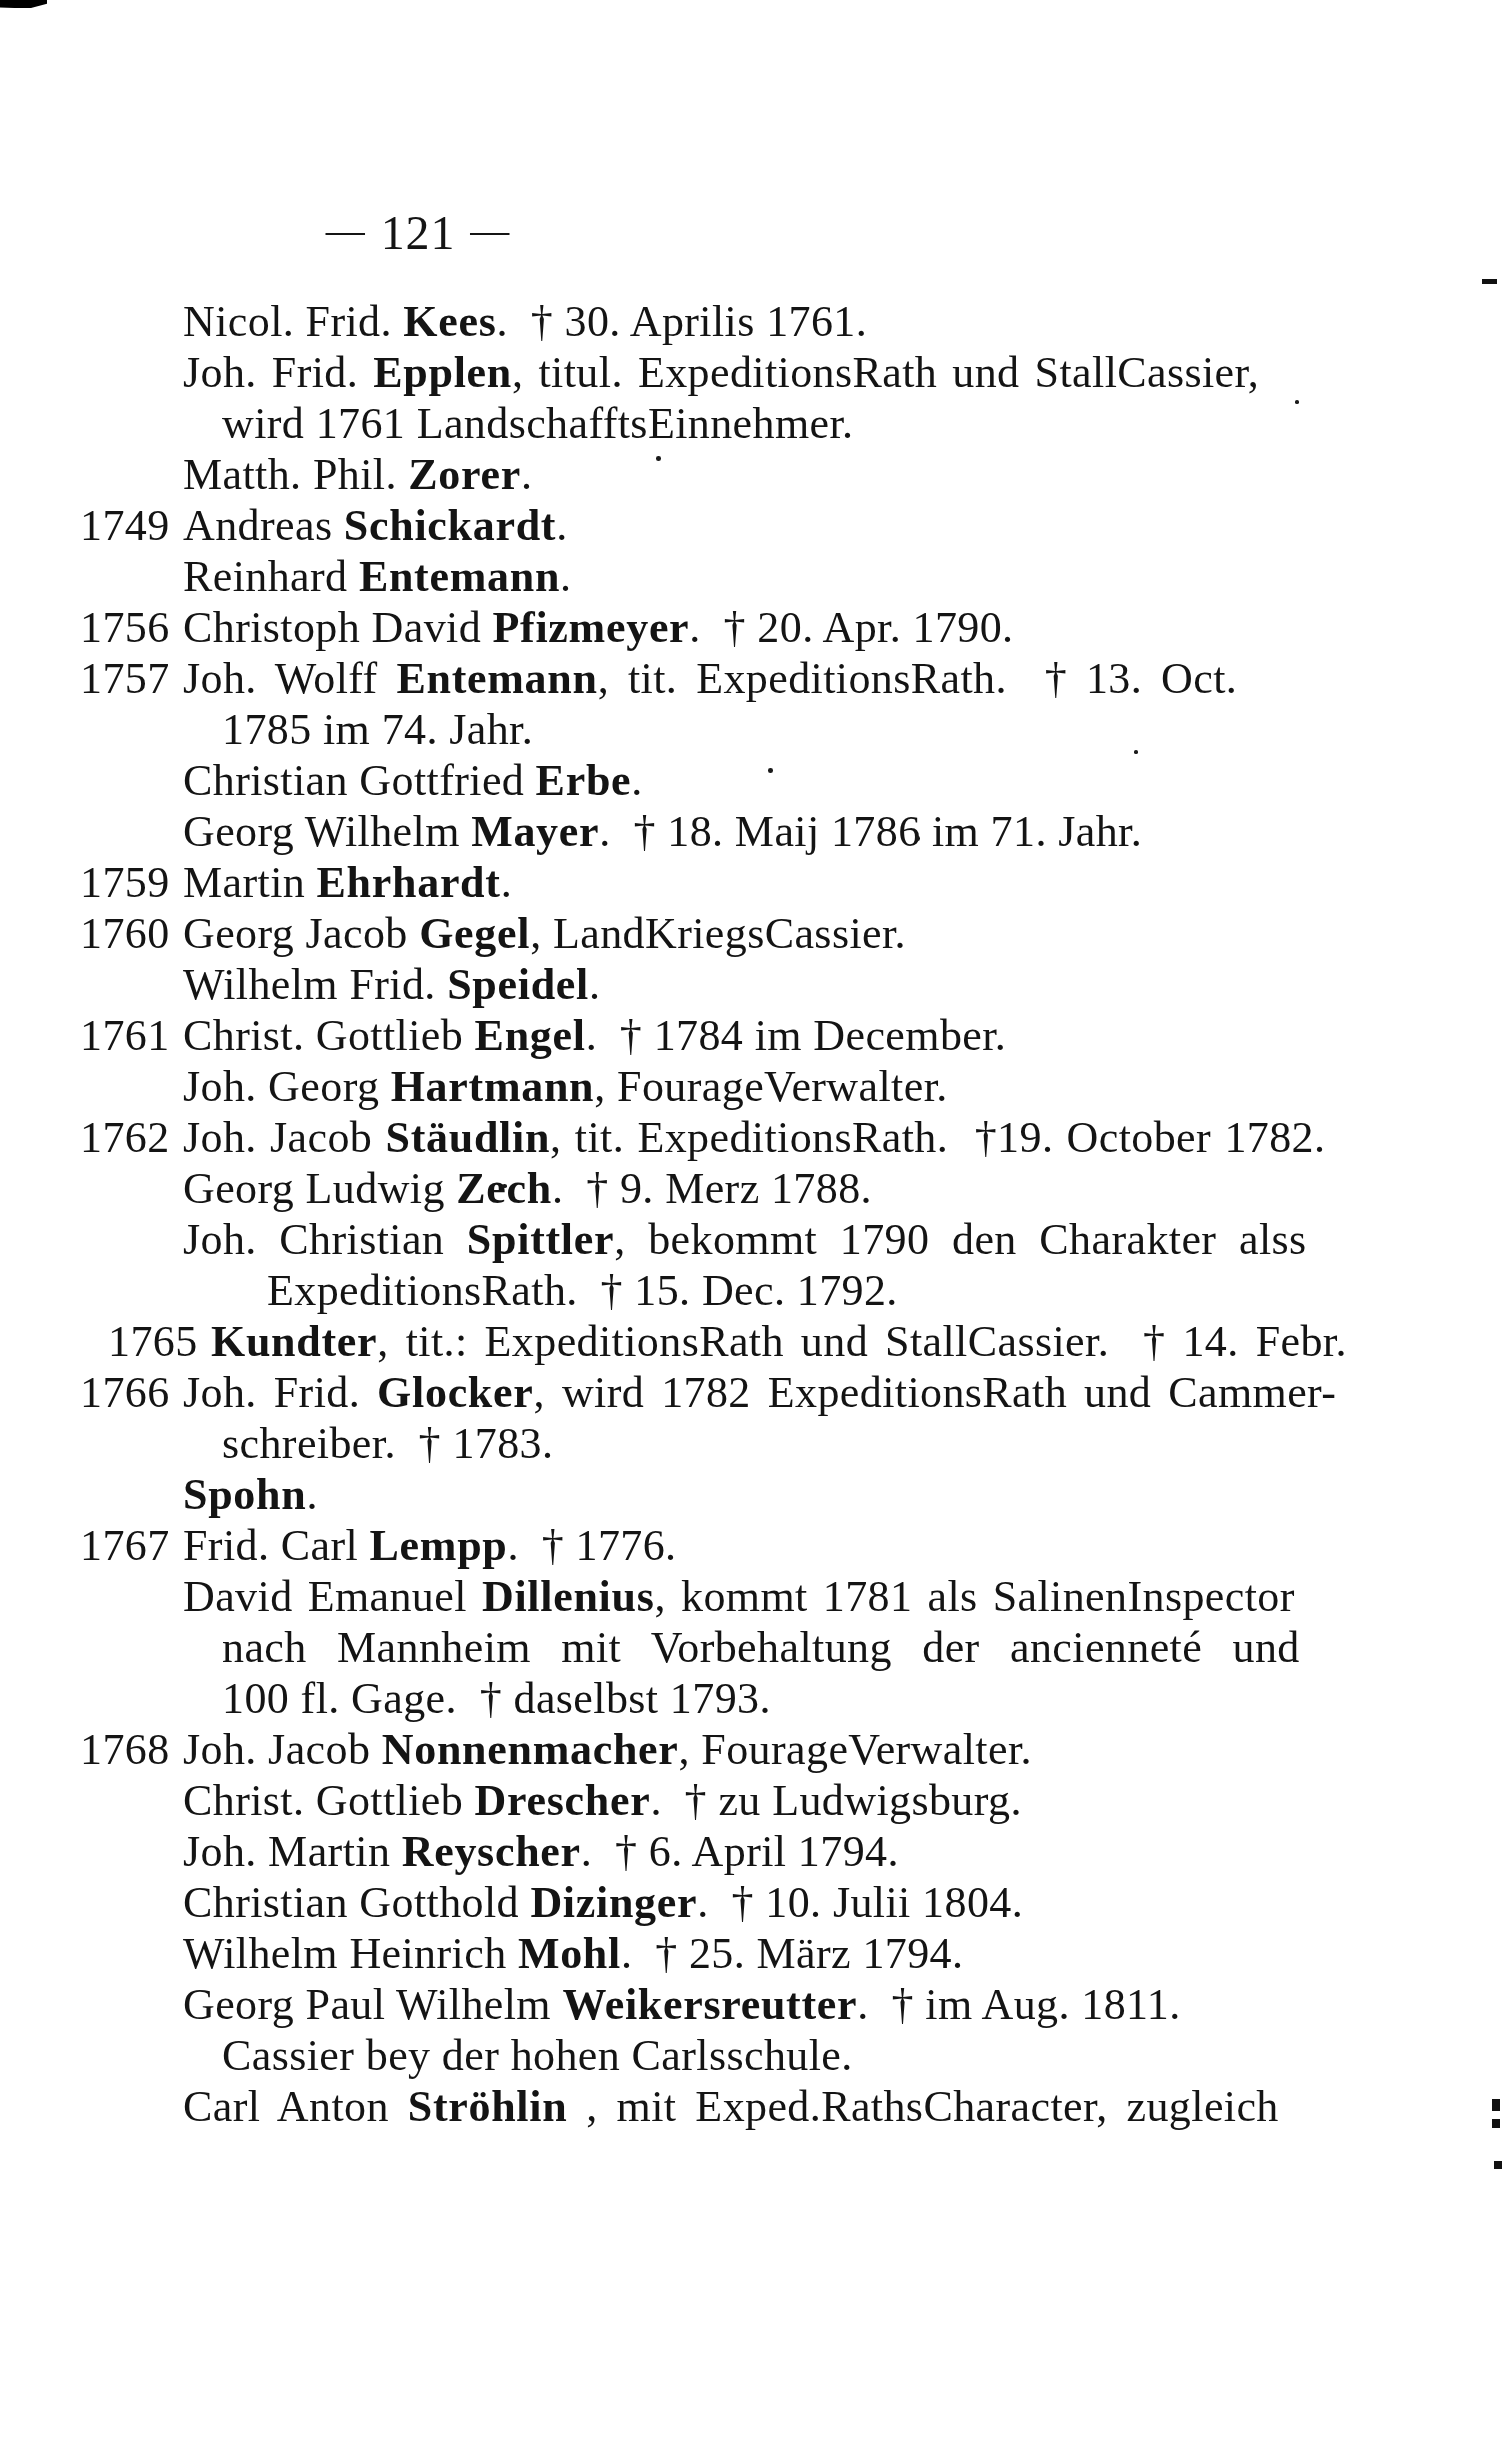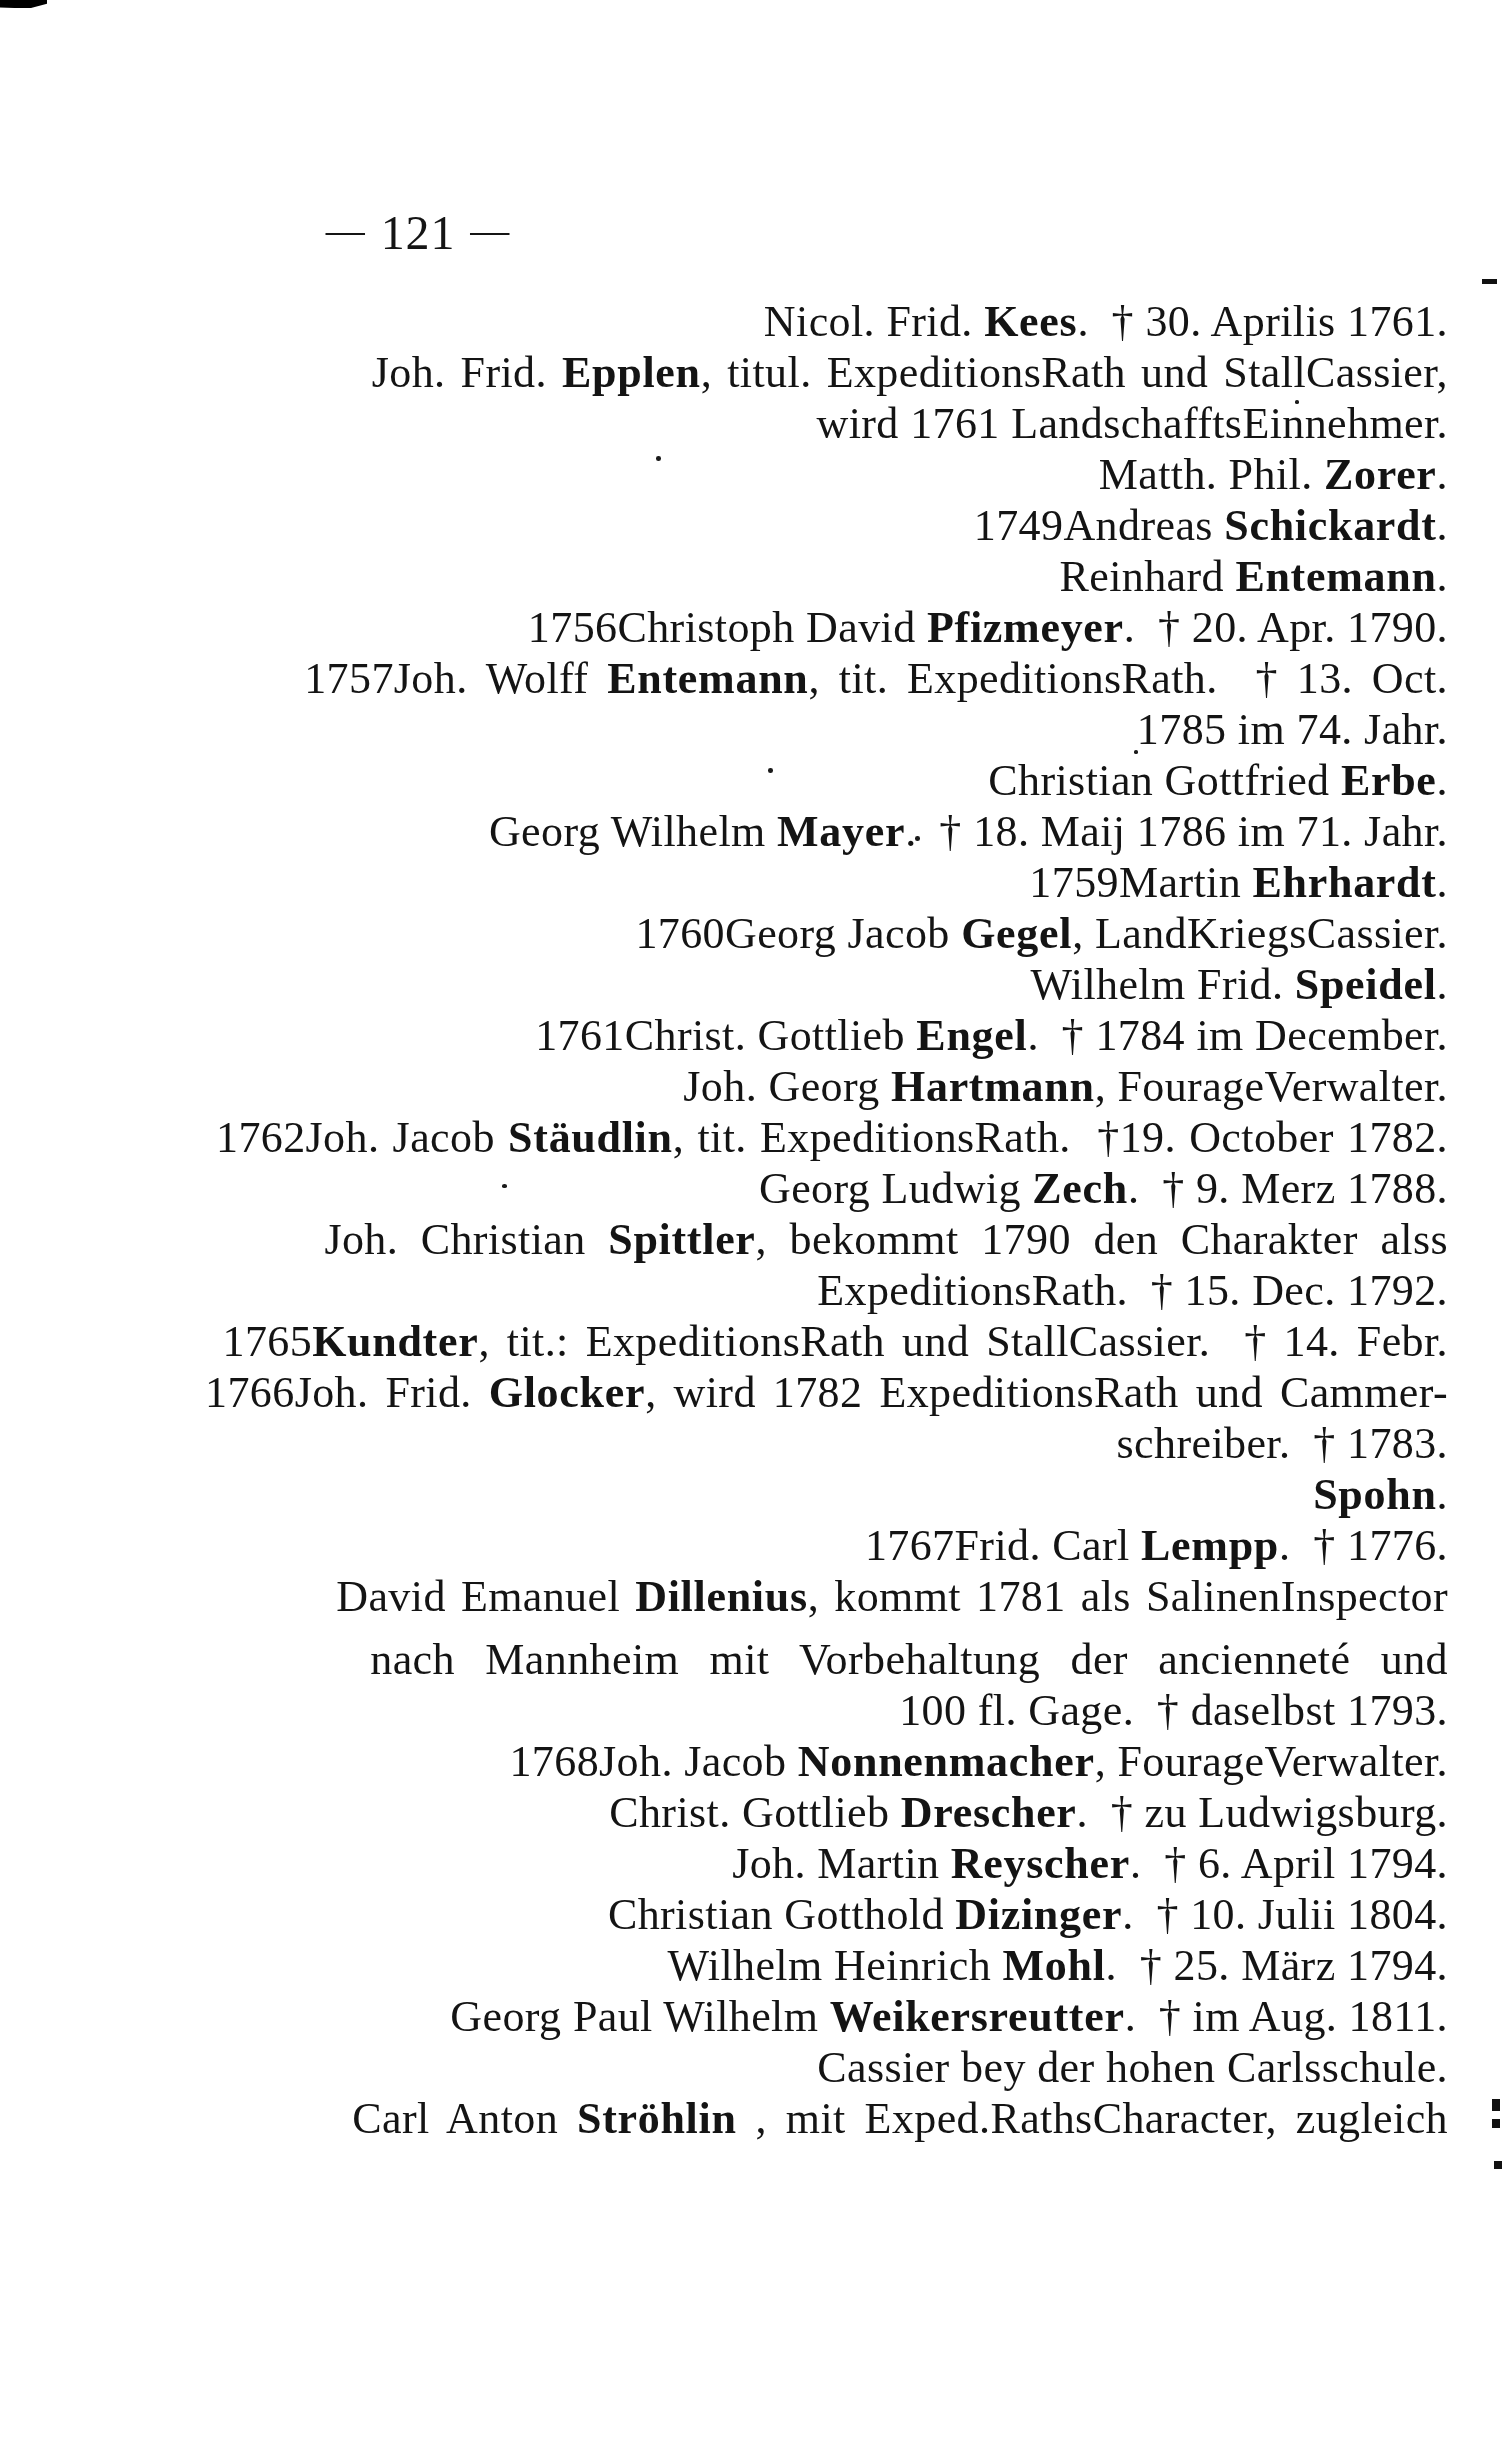--- a/index.html
+++ b/index.html
@@ -18,21 +18,21 @@
     font-size:39px;letter-spacing:0.9px;color:#151515;
   }
   .page-header .dash{margin:0 15px;transform:translateY(-2.8px);}
   .page-header .num{font-size:48px;}
   
   .text-block{
     position:absolute;top:296px;left:80px;width:1368px;
     font-size:44px;line-height:51px;letter-spacing:0.4px;
     color:#141414;
   }
-  .text-line{height:51px;white-space:pre;text-align:right;}
+  .text-line{height:51px;white-space:pre;}
   .text-line .year{display:inline-block;width:103px;}
   .indent-name{padding-left:103px;}
   .indent-cont{padding-left:142px;}
   .indent-cont2{padding-left:187px;}
   .seg-b{font-weight:bold;letter-spacing:0.7px;}
   
   .corner-blob{
     position:absolute;top:0;left:0;width:47px;height:8.4px;background:#000;
     clip-path:polygon(0 0,100% 0,100% 45%,62% 100%,0 88%);
   }
@@ -70,21 +70,21 @@
     <div class="text-line indent-year" style="word-spacing: 1.9px;"><span class="year">1762</span><span class="seg-r">Joh. Jacob </span><span class="seg-b">Stäudlin</span><span class="seg-r">, tit. ExpeditionsRath.  †19. October 1782.</span></div>
     <div class="text-line indent-name"><span class="seg-r">Georg Ludwig </span><span class="seg-b">Zech</span><span class="seg-r">.  † 9. Merz 1788.</span></div>
     <div class="text-line indent-name" style="word-spacing: 11.2px;"><span class="seg-r">Joh. Christian </span><span class="seg-b">Spittler</span><span class="seg-r">, bekommt 1790 den Charakter alss</span></div>
     <div class="text-line indent-cont2"><span class="seg-r">ExpeditionsRath.  † 15. Dec. 1792.</span></div>
     <div class="text-line indent-year" style="word-spacing: 5.6px; margin-left: 28px;"><span class="year">1765</span><span class="seg-b">Kundter</span><span class="seg-r">, tit.: ExpeditionsRath und StallCassier.  † 14. Febr.</span></div>
     <div class="text-line indent-year" style="word-spacing: 5.6px;"><span class="year">1766</span><span class="seg-r">Joh. Frid. </span><span class="seg-b">Glocker</span><span class="seg-r">, wird 1782 ExpeditionsRath und Cammer-</span></div>
     <div class="text-line indent-cont"><span class="seg-r">schreiber.  † 1783.</span></div>
     <div class="text-line indent-name"><span class="seg-b">Spohn</span><span class="seg-r">.</span></div>
     <div class="text-line indent-year"><span class="year">1767</span><span class="seg-r">Frid. Carl </span><span class="seg-b">Lempp</span><span class="seg-r">.  † 1776.</span></div>
     <div class="text-line indent-name" style="word-spacing: 3.7px;"><span class="seg-r">David Emanuel </span><span class="seg-b">Dillenius</span><span class="seg-r">, kommt 1781 als SalinenInspector</span></div>
-    <div class="text-line indent-cont" style="word-spacing: 19px; margin-top: 12px;"><span class="seg-r">nach Mannheim mit Vorbehaltung der ancienneté und</span></div>
+    <div class="text-line indent-cont" style="word-spacing: 19px;"><span class="seg-r">nach Mannheim mit Vorbehaltung der ancienneté und</span></div>
     <div class="text-line indent-cont"><span class="seg-r">100 fl. Gage.  † daselbst 1793.</span></div>
     <div class="text-line indent-year"><span class="year">1768</span><span class="seg-r">Joh. Jacob </span><span class="seg-b">Nonnenmacher</span><span class="seg-r">, FourageVerwalter.</span></div>
     <div class="text-line indent-name"><span class="seg-r">Christ. Gottlieb </span><span class="seg-b">Drescher</span><span class="seg-r">.  † zu Ludwigsburg.</span></div>
     <div class="text-line indent-name"><span class="seg-r">Joh. Martin </span><span class="seg-b">Reyscher</span><span class="seg-r">.  † 6. April 1794.</span></div>
     <div class="text-line indent-name"><span class="seg-r">Christian Gotthold </span><span class="seg-b">Dizinger</span><span class="seg-r">.  † 10. Julii 1804.</span></div>
     <div class="text-line indent-name"><span class="seg-r">Wilhelm Heinrich </span><span class="seg-b">Mohl</span><span class="seg-r">.  † 25. März 1794.</span></div>
     <div class="text-line indent-name"><span class="seg-r">Georg Paul Wilhelm </span><span class="seg-b">Weikersreutter</span><span class="seg-r">.  † im Aug. 1811.</span></div>
     <div class="text-line indent-cont"><span class="seg-r">Cassier bey der hohen Carlsschule.</span></div>
     <div class="text-line indent-name" style="word-spacing: 7.5px;"><span class="seg-r">Carl Anton </span><span class="seg-b">Ströhlin</span><span class="seg-r"> , mit Exped.RathsCharacter, zugleich</span></div>
   </main>

